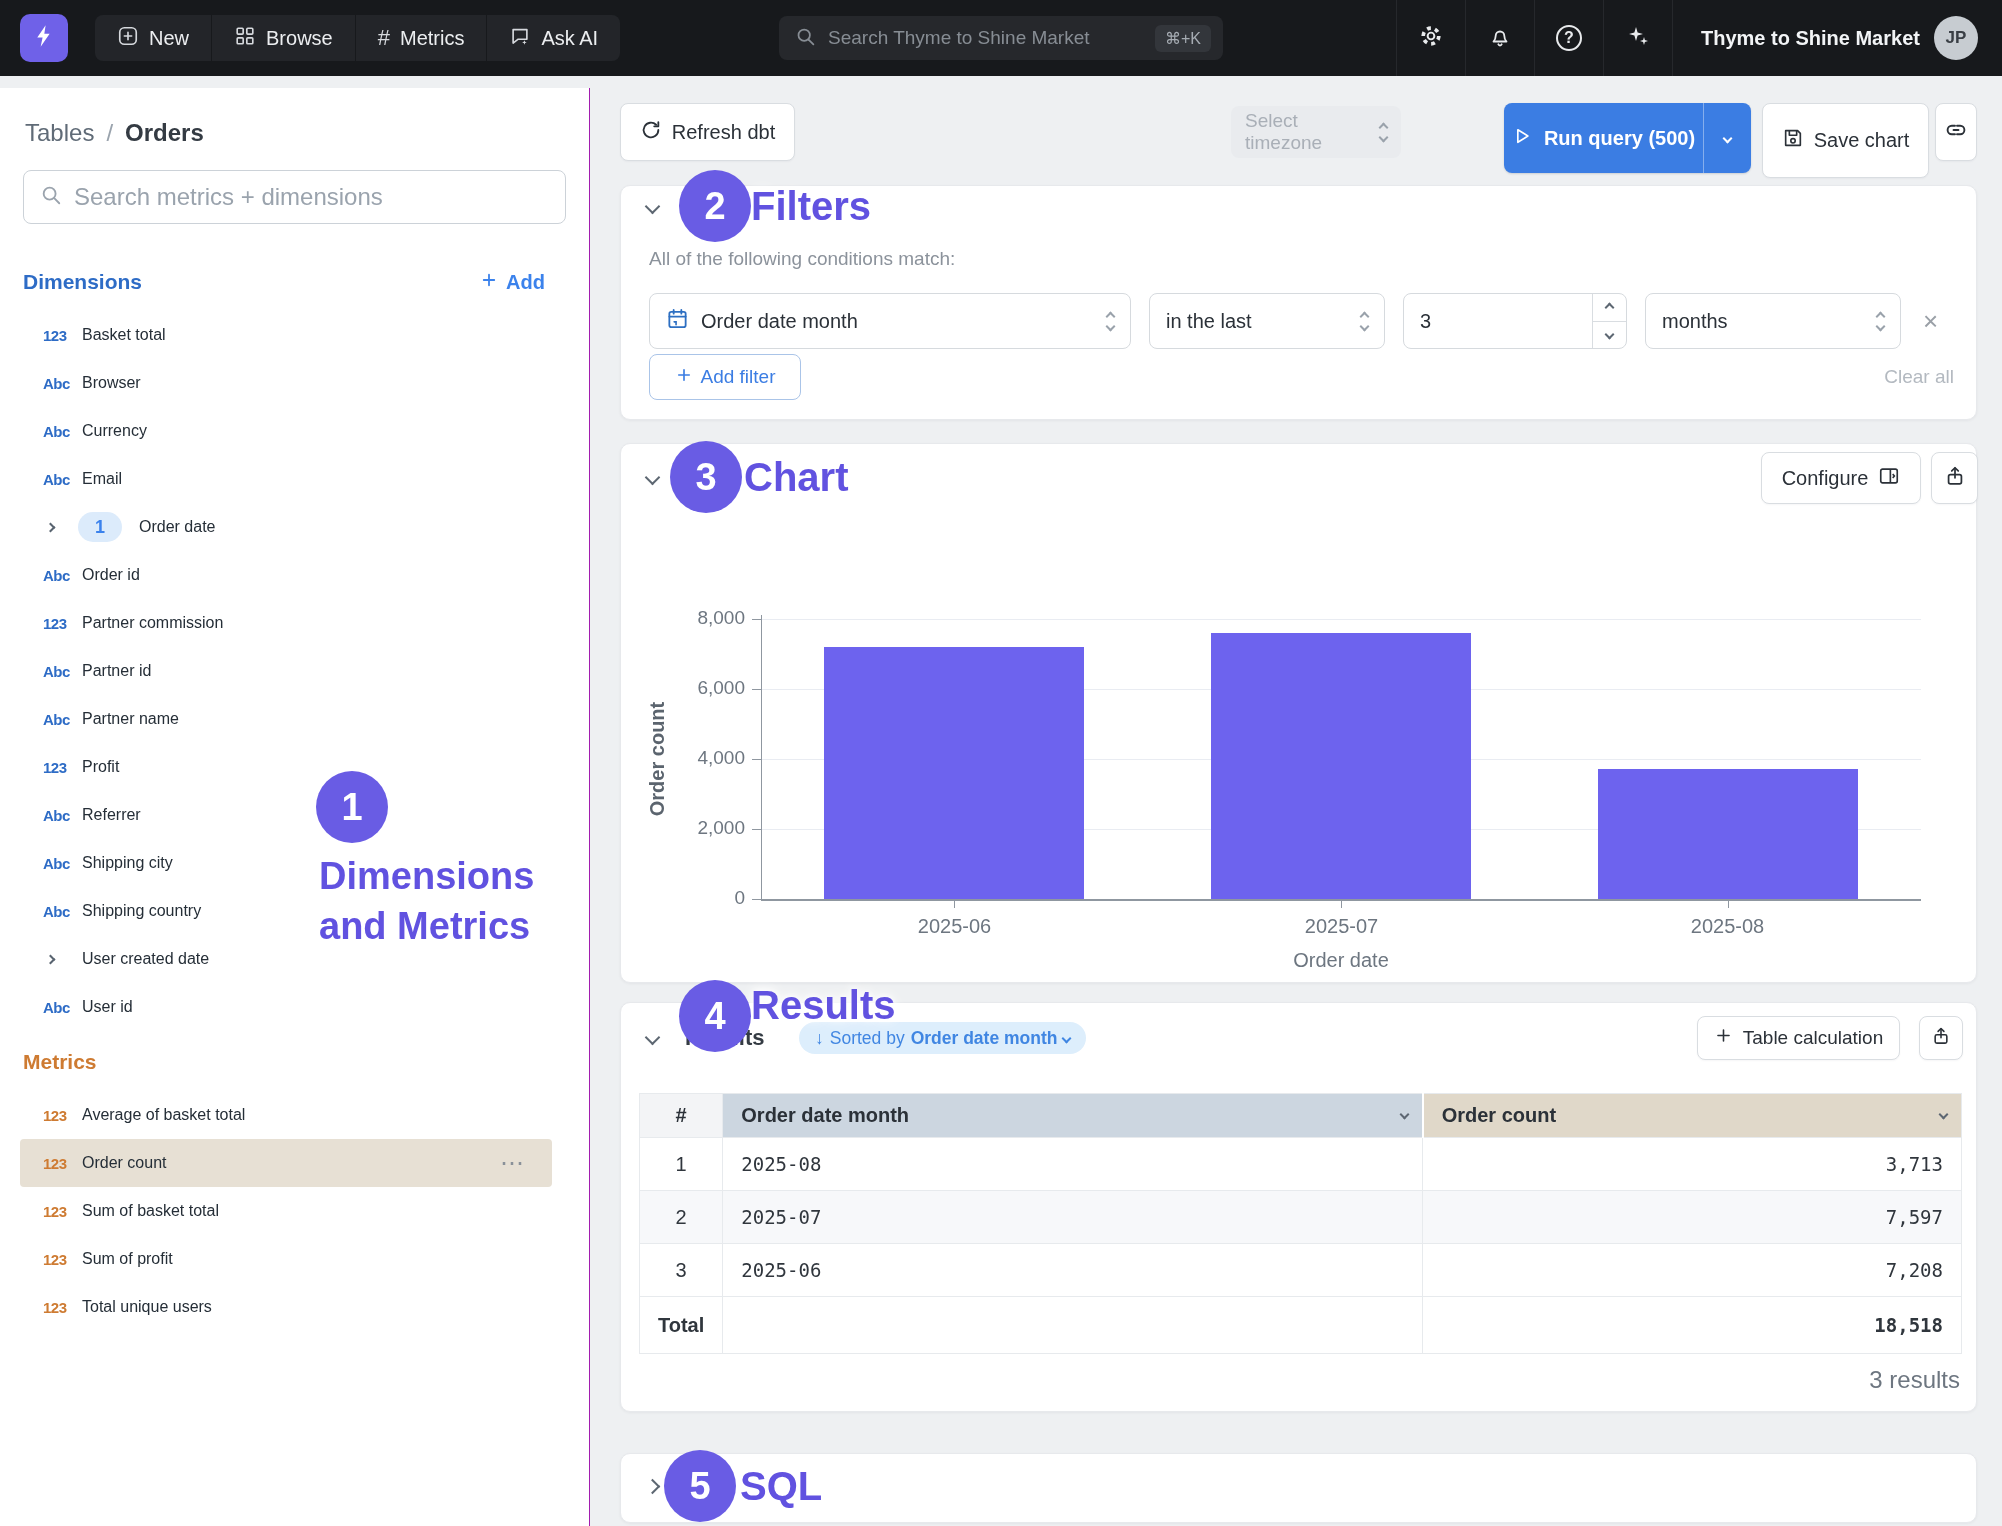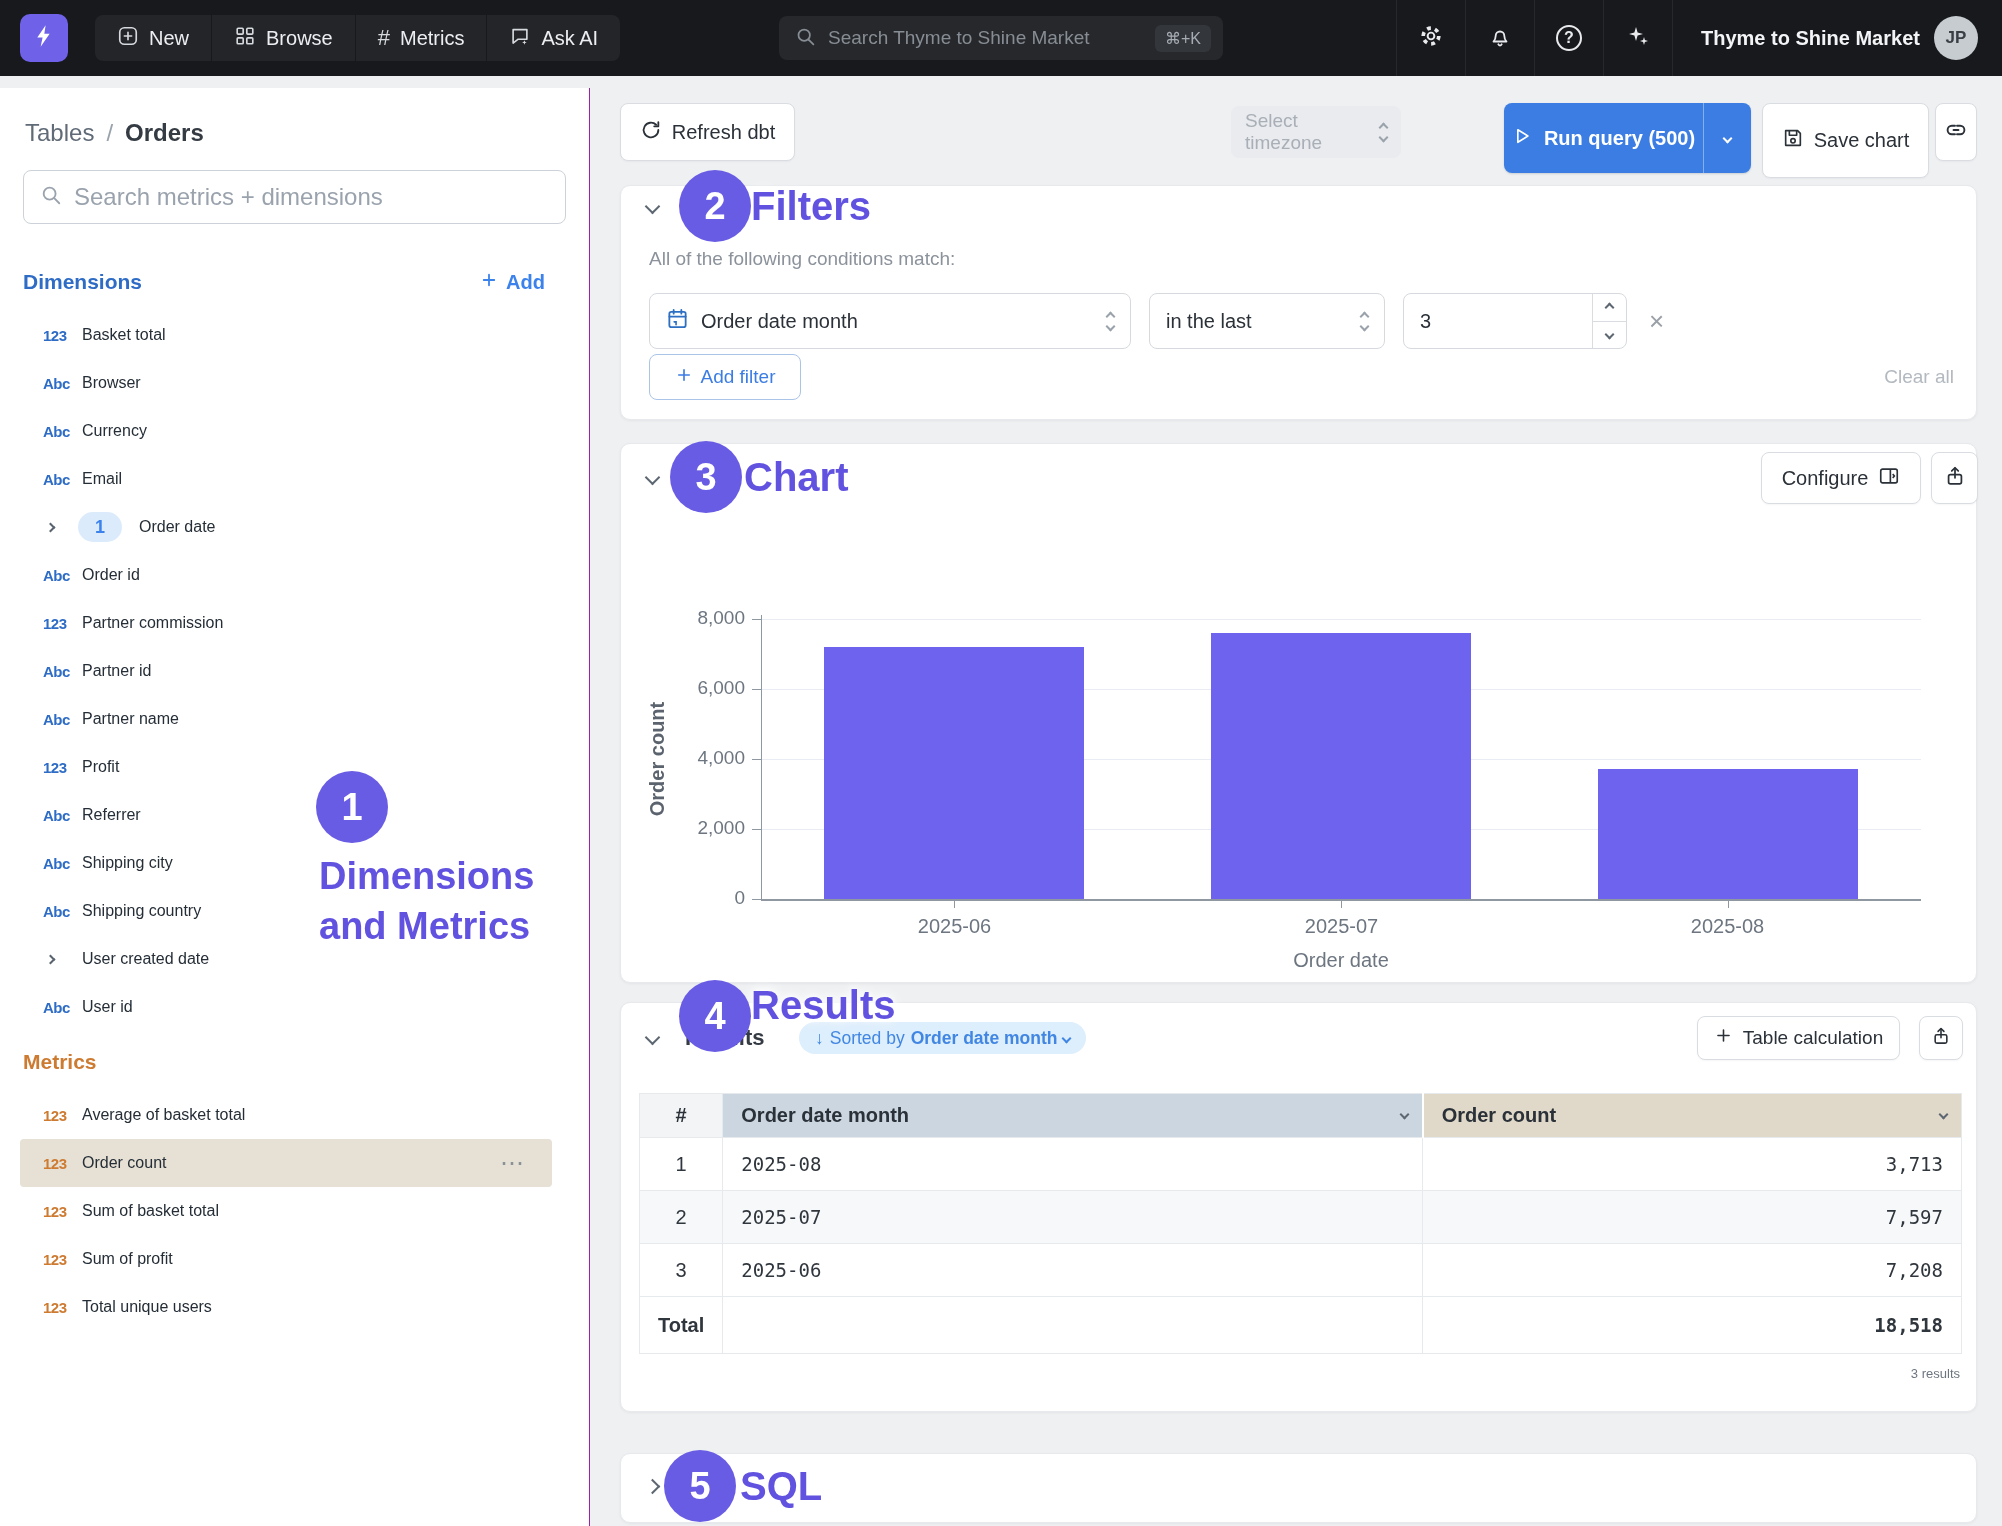--- a/index.html
+++ b/index.html
@@ -130,21 +130,21 @@
   .th-count { width:544px; background:#e0d8c9; }
   .th-chev { position:absolute; right:14px; top:17px; }
   .res-table td { height:53px; padding:0 18px; color:#30363d; }
   .td-idx { text-align:center; color:#3a424b; }
   .td-mono { font-family:"DejaVu Sans Mono", monospace; font-size:19px; }
   .td-num { text-align:right; }
   .row-alt td { background:#f7f8fa; }
   .total-row td { height:57px; }
   .total-row .td-lbl { font-weight:700; }
   .total-row .td-num { font-weight:700; }
-  .res-footer { position:absolute; right:16px; top:363px; font-size:13px; color:#6d7680; }
+  .res-footer { position:absolute; right:16px; top:363px; font-size:24px; color:#6d7680; }
 
   
   .sql-card { top:1377px; height:70px; }
   .sql-card .sec-chev { top:27px; }
 
   
   .anno-circle { position:absolute; width:72px; height:72px; border-radius:50%; background:#695ce4; color:#fff; font-size:38px; font-weight:700; display:flex; align-items:center; justify-content:center; z-index:30; }
   .anno-label { position:absolute; color:#6152e0; font-weight:700; font-size:40px; line-height:48px; z-index:29; text-shadow:0 0 6px #fff, 0 0 12px #fff, 0 0 18px rgba(255,255,255,.95); white-space:nowrap; }
   .anno-label.multiline { font-size:38px; line-height:50px; width:240px; white-space:normal; }
 </style>
@@ -479,20 +479,27 @@
         <div class="num-input">
           <span class="val">3</span>
           <span class="stepper">
             <div>
                 <span class="chev sm up"></span>
               </div>
             <div>
                 <span class="chev sm down"></span>
               </div>
           </span>
+        </div>
+        <div class="sel sel-unit">
+          <span>months</span>
+          <span class="caret2">
+              <span class="chev sm up"></span>
+              <span class="chev sm down"></span>
+            </span>
         </div>
         <span class="x-remove">×</span>
       </div>
       <button class="add-filter">
         <span>
           <svg width="18" height="18" viewBox="0 0 24 24" fill="none" stroke="#3b7de3" stroke-width="2.2" stroke-linecap="round">
               <path d="M12 5v14M5 12h14"></path>
             </svg>
         </span>
         <span>Add filter</span>

